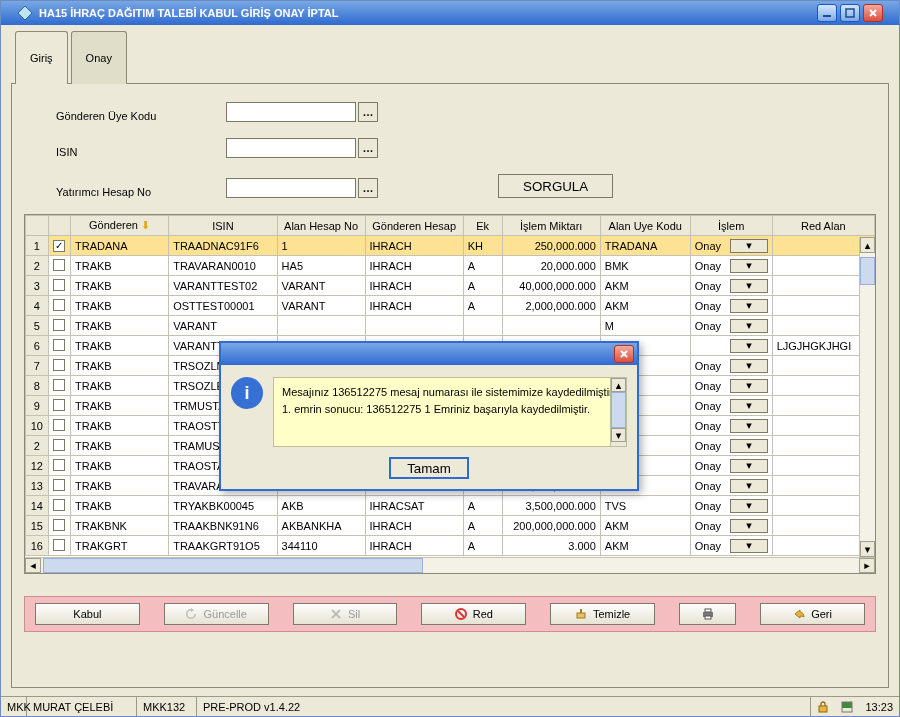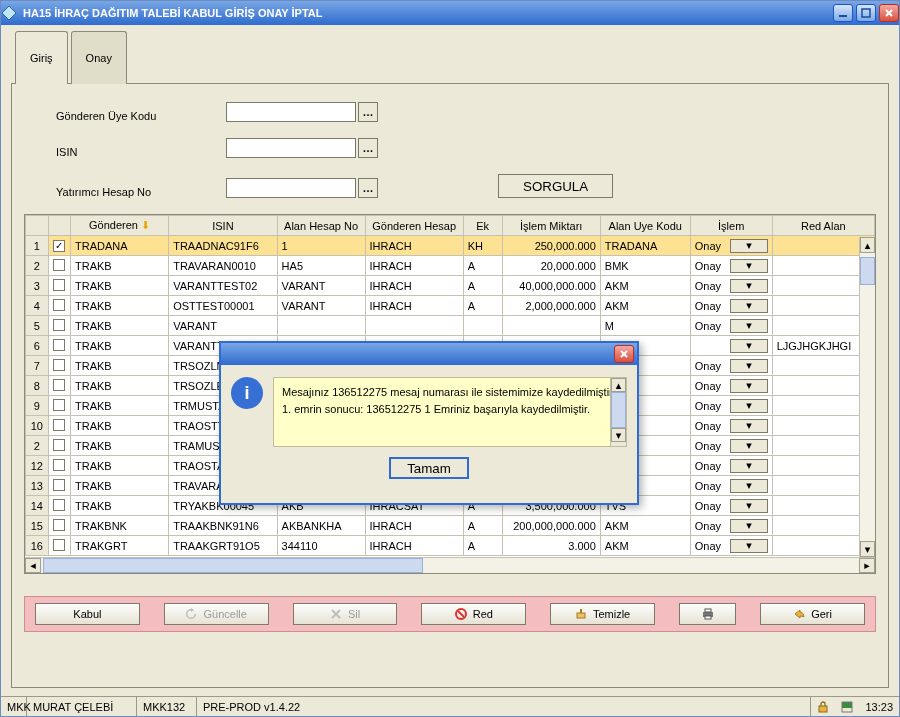--- a/index.html
+++ b/index.html
@@ -1,18 +1,18 @@
 <!DOCTYPE html>
 <html><head>
 <meta charset="utf-8">
 <style>
   * { box-sizing: border-box; }
   html, body { margin:0; padding:0; font-family: Tahoma, Arial, sans-serif; font-size:11px; color:#000; background:#e8e6d8; }
   .window { width:900px; height:717px; display:flex; flex-direction:column; border:1px solid #6b8bc1; background:#ece9d8; position:relative; }
-  .titlebar { height:24px; background:linear-gradient(#79a7e5,#2f6bd0); display:flex; align-items:center; color:#fff; font-weight:bold; padding:0 0; }
+  .titlebar { height:24px; background:linear-gradient(#79a7e5,#2f6bd0); display:flex; align-items:center; color:#fff; font-weight:bold; padding:0 16px; }
   .titlebar .logo { width:16px; height:16px; margin-right:6px; display:inline-block; }
   .titlebar .title { flex:1; }
   .win-btn { width:20px; height:18px; margin-left:3px; border:1px solid #1a58c1; border-radius:3px; background:linear-gradient(#d6e6fb,#7ea9e7); display:flex; align-items:center; justify-content:center; color:#1a4d9a; font-weight:bold; cursor:pointer; }
   .win-btn.close { background:linear-gradient(#f5a9a0,#d8503f); color:#fff; border-color:#b52f22; }
   .win-btn svg { display:block; }
 
   .client { flex:1; padding:6px 10px 8px 10px; display:flex; flex-direction:column; }
   .tab-strip { display:flex; gap:3px; margin-left:4px; }
   .tab { padding:20px 14px; border:1px solid #8a8a7a; background:#ece9d8; border-bottom:none; border-radius:3px 3px 0 0; position:relative; cursor:pointer; }
   .tab.active { background:#ece9d8; z-index:2; }
@@ -57,21 +57,21 @@
   .status-cell { border-right:1px solid #9a9a88; padding:2px 6px; display:flex; align-items:center; }
 
   
   .dialog-overlay { position:absolute; inset:0; pointer-events:none; }
   .dialog { position:absolute; left:218px; top:340px; width:420px; border:2px solid #2f6bd0; background:#ece9d8; box-shadow:3px 3px 8px rgba(0,0,0,.3); pointer-events:auto; }
   .dialog .d-titlebar { height:22px; background:linear-gradient(#79a7e5,#2f6bd0); display:flex; align-items:center; justify-content:flex-end; padding:0 3px; }
   .dialog .d-body { display:flex; padding:12px 10px 10px 10px; gap:10px; }
   .dialog .d-icon { width:32px; height:32px; border-radius:50%; background:#3670d4; display:flex; align-items:center; justify-content:center; color:#fff; font-weight:bold; font-size:18px; flex-shrink:0; }
   .dialog .d-text { flex:1; background:#ffffc8; border:1px solid #bdbd9a; padding:6px 8px; line-height:1.5; min-height:70px; position:relative; }
   .dialog .d-scroll { position:absolute; right:0; top:0; bottom:0; width:16px; background:#ece9d8; border-left:1px solid #bdbd9a; }
-  .dialog .d-foot { display:flex; justify-content:center; padding:0 0 24px 0; }
+  .dialog .d-foot { display:flex; justify-content:center; padding:0 0 10px 0; }
   .dialog .d-ok { width:80px; height:22px; border:2px solid #2f6bd0; background:#ece9d8; cursor:pointer; }
 
   .sort-arrow { color:#e6a800; font-size:11px; }
   .chkbox { width:12px; height:12px; border:1px solid #7a7a66; background:#fff; display:inline-block; }
   .chkbox.checked::after { content:"✓"; font-size:10px; line-height:10px; color:#000; display:block; text-align:center; }
 </style>
 </head>
 <body>
 
 <div class="window">

